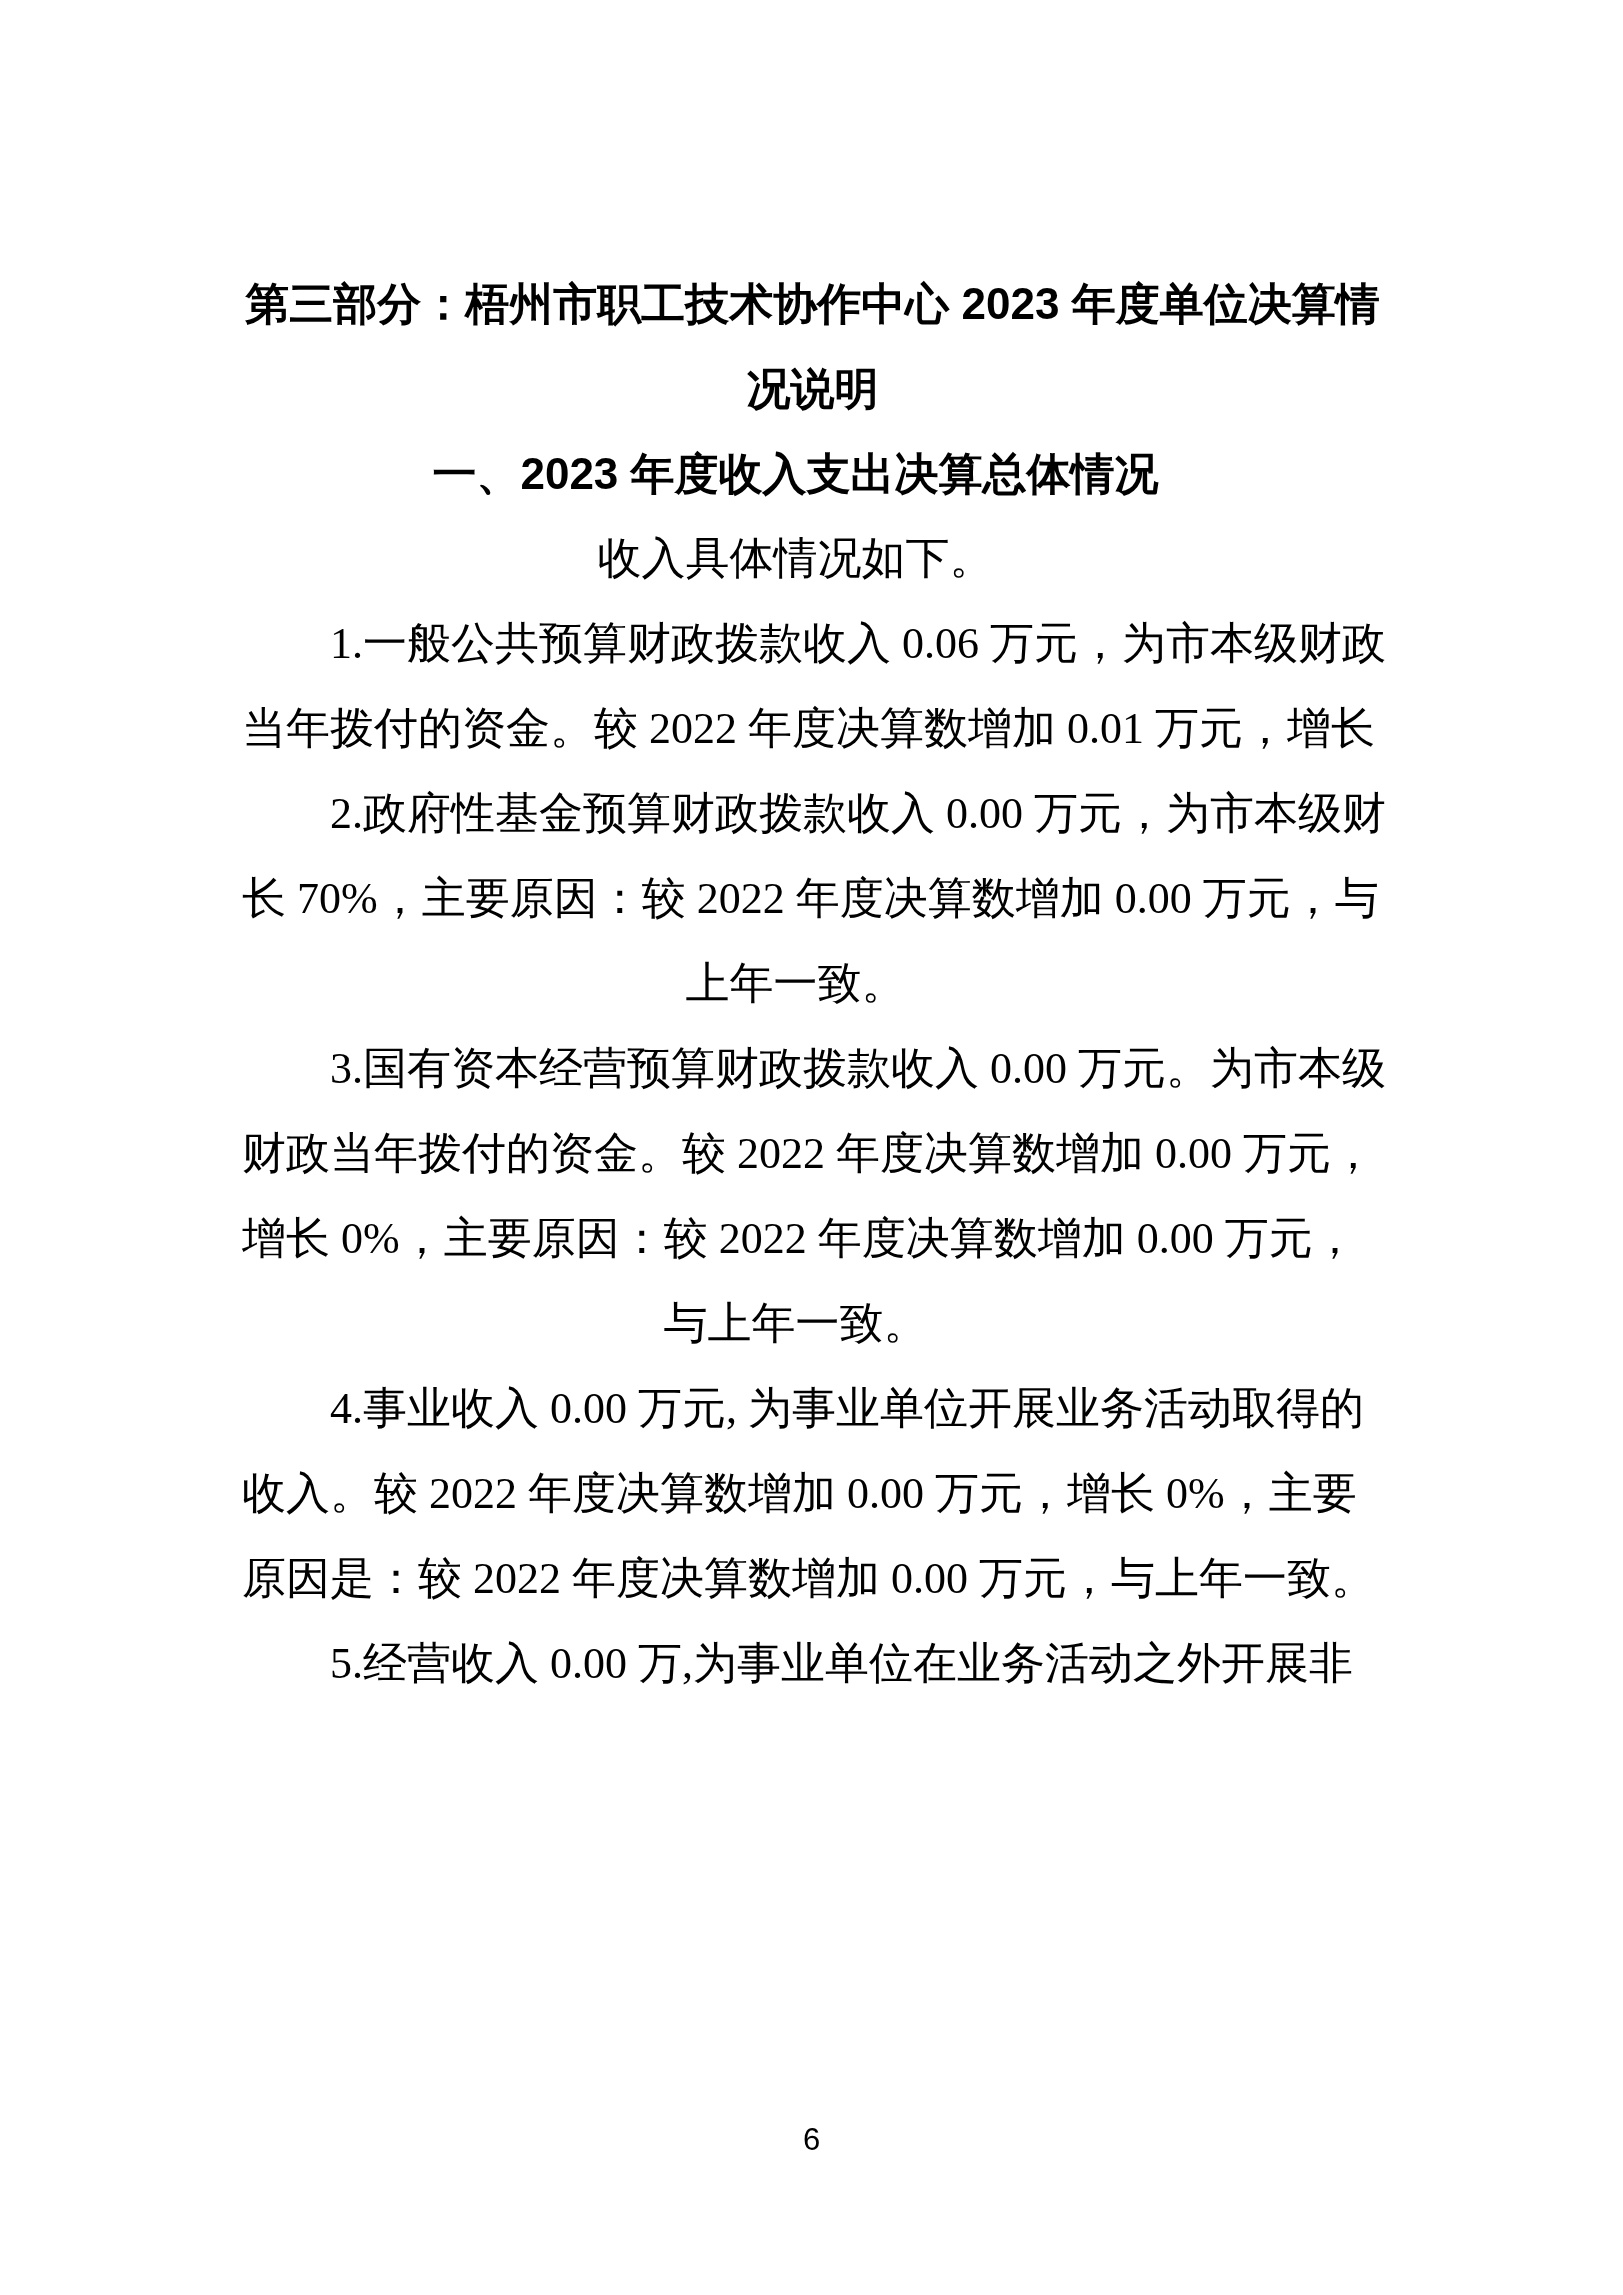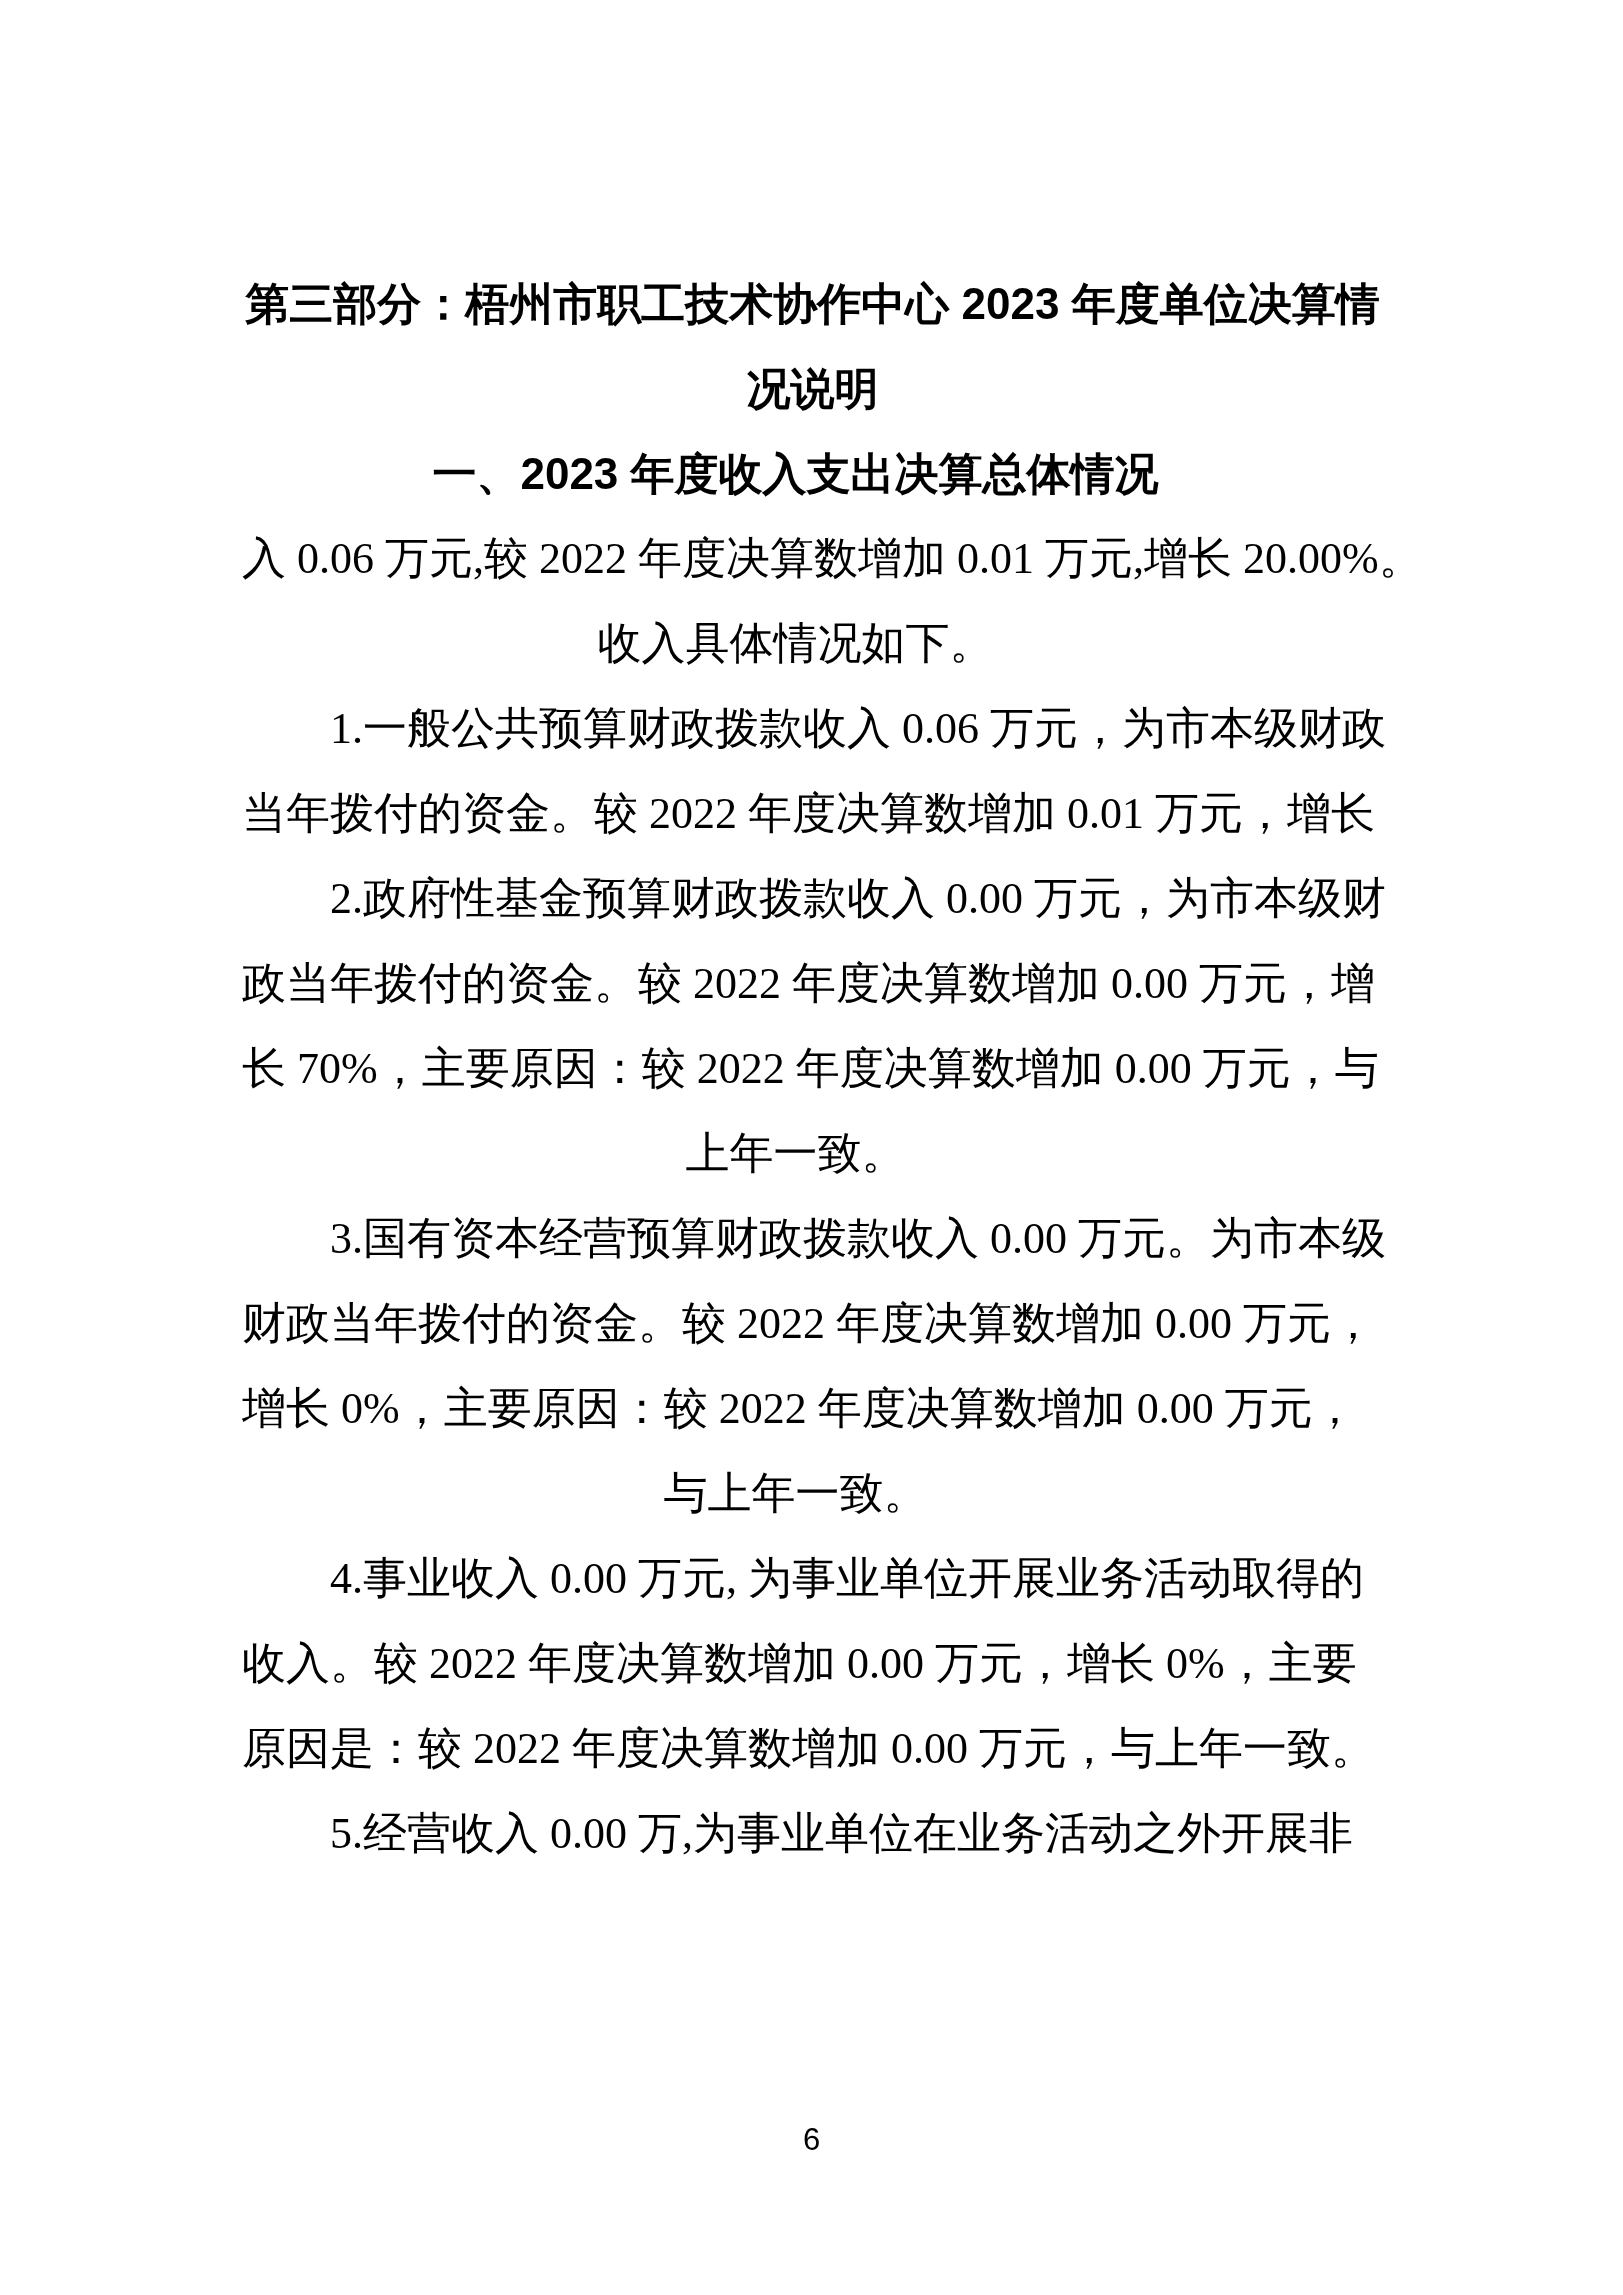--- a/index.html
+++ b/index.html
@@ -68,26 +68,24 @@
 <body>
 
 <div class="page">
   <div class="flow">
 
     <div class="line bold-sans title-line">第三部分：梧州市职工技术协作中心 2023 年度单位决算情</div>
     <div class="line bold-sans title-line">况说明</div>
 
     <div class="line bold-sans">一、2023 年度收入支出决算总体情况</div>
 
-    <div class="line full">入 0.06 万元,较 2022 年度决算数增加 0.01 万元,增长 20.00%。</div>
     <div class="line">收入具体情况如下。</div>
     <div class="line full indent">1.一般公共预算财政拨款收入 0.06 万元，为市本级财政</div>
     <div class="line full">当年拨付的资金。较 2022 年度决算数增加 0.01 万元，增长</div>
     <div class="line full indent">2.政府性基金预算财政拨款收入 0.00 万元，为市本级财</div>
-    <div class="line full">政当年拨付的资金。较 2022 年度决算数增加 0.00 万元，增</div>
     <div class="line full">长 70%，主要原因：较 2022 年度决算数增加 0.00 万元，与</div>
     <div class="line">上年一致。</div>
     <div class="line full indent">3.国有资本经营预算财政拨款收入 0.00 万元。为市本级</div>
     <div class="line full">财政当年拨付的资金。较 2022 年度决算数增加 0.00 万元，</div>
     <div class="line full">增长 0%，主要原因：较 2022 年度决算数增加 0.00 万元，</div>
     <div class="line">与上年一致。</div>
     <div class="line full indent">4.事业收入 0.00 万元, 为事业单位开展业务活动取得的</div>
     <div class="line full">收入。较 2022 年度决算数增加 0.00 万元，增长 0%，主要</div>
     <div class="line full">原因是：较 2022 年度决算数增加 0.00 万元，与上年一致。</div>
     <div class="line full indent">5.经营收入 0.00 万,为事业单位在业务活动之外开展非</div>

